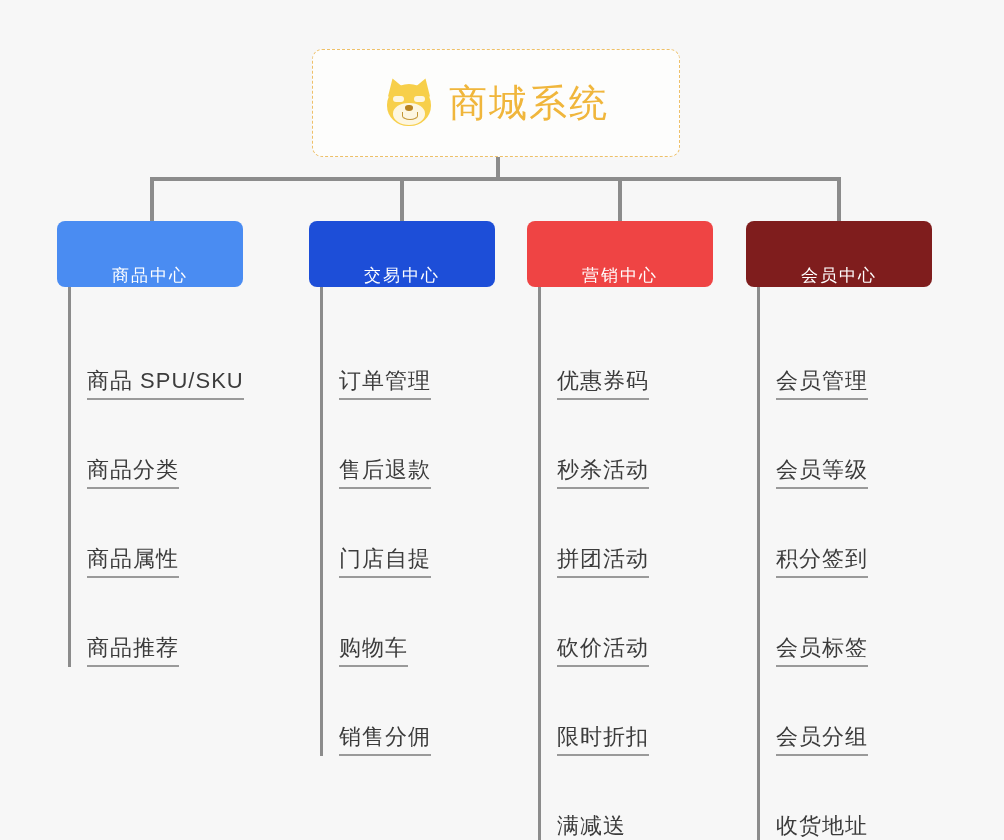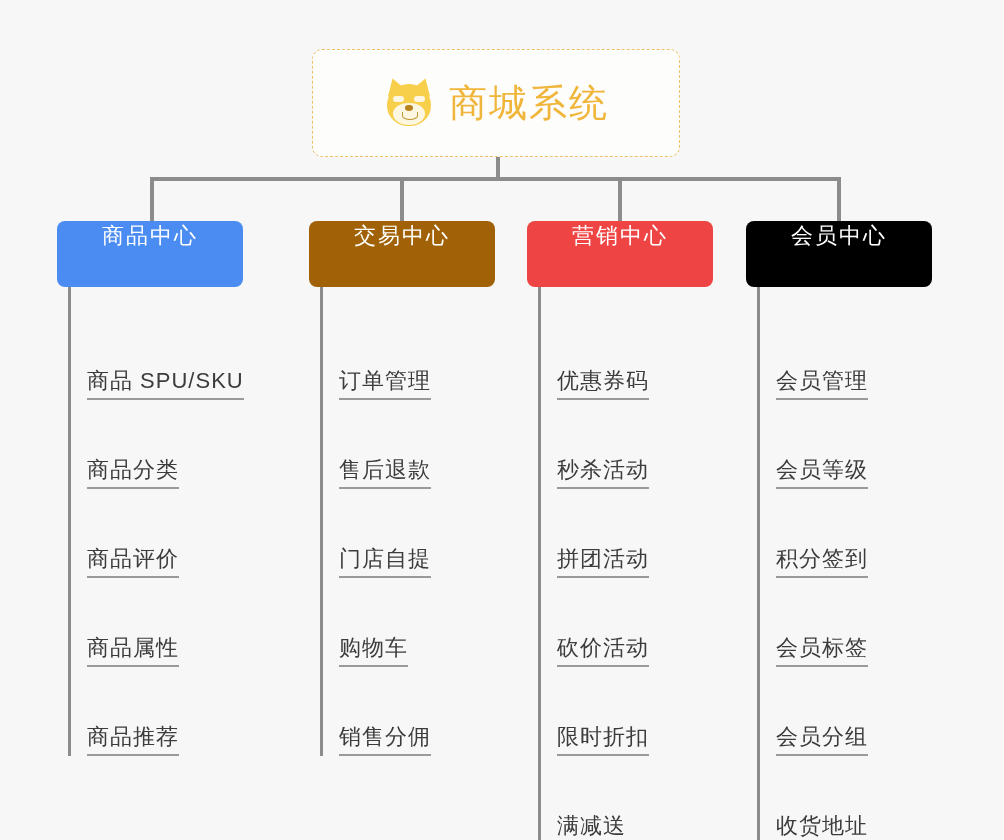--- a/index.html
+++ b/index.html
@@ -110,24 +110,24 @@
   
   .branch {
     position: absolute;
     top: 205px;
     width: 186px;
   }
   .branch-header {
     height: 66px;
     border-radius: 8px;
     display: flex;
-    align-items: flex-start;
+    align-items: flex-end;
     justify-content: center;
     color: #ffffff;
-    font-size: 22px;
+    font-size: 17px;
     letter-spacing: 2px;
     box-sizing: border-box;
   }
   .branch-body {
     position: relative;
     margin-left: 11px;
     border-left: 3px solid #8c8c8c;
     padding-top: 24px;
   }
   .leaf {
@@ -178,33 +178,30 @@
       <span>商品中心</span>
     </div>
     <div class="branch-body">
       <div class="leaf">
           <span class="leaf-label">商品 SPU/SKU</span>
         </div>
       <div class="leaf">
           <span class="leaf-label">商品分类</span>
         </div>
       <div class="leaf">
-          <span class="leaf-label">商品评价</span>
-        </div>
-      <div class="leaf">
           <span class="leaf-label">商品属性</span>
         </div>
       <div class="leaf">
           <span class="leaf-label">商品推荐</span>
         </div>
     </div>
   </div>
 
   <div class="branch" style="left:309px">
-    <div class="branch-header" style="background:#a16207">
+    <div class="branch-header" style="background:#1d4ed8">
       <span>交易中心</span>
     </div>
     <div class="branch-body">
       <div class="leaf">
           <span class="leaf-label">订单管理</span>
         </div>
       <div class="leaf">
           <span class="leaf-label">售后退款</span>
         </div>
       <div class="leaf">
@@ -239,21 +236,21 @@
       <div class="leaf">
           <span class="leaf-label">限时折扣</span>
         </div>
       <div class="leaf">
           <span class="leaf-label">满减送</span>
         </div>
     </div>
   </div>
 
   <div class="branch" style="left:746px">
-    <div class="branch-header" style="background:#000000">
+    <div class="branch-header" style="background:#7f1d1d">
       <span>会员中心</span>
     </div>
     <div class="branch-body">
       <div class="leaf">
           <span class="leaf-label">会员管理</span>
         </div>
       <div class="leaf">
           <span class="leaf-label">会员等级</span>
         </div>
       <div class="leaf">

